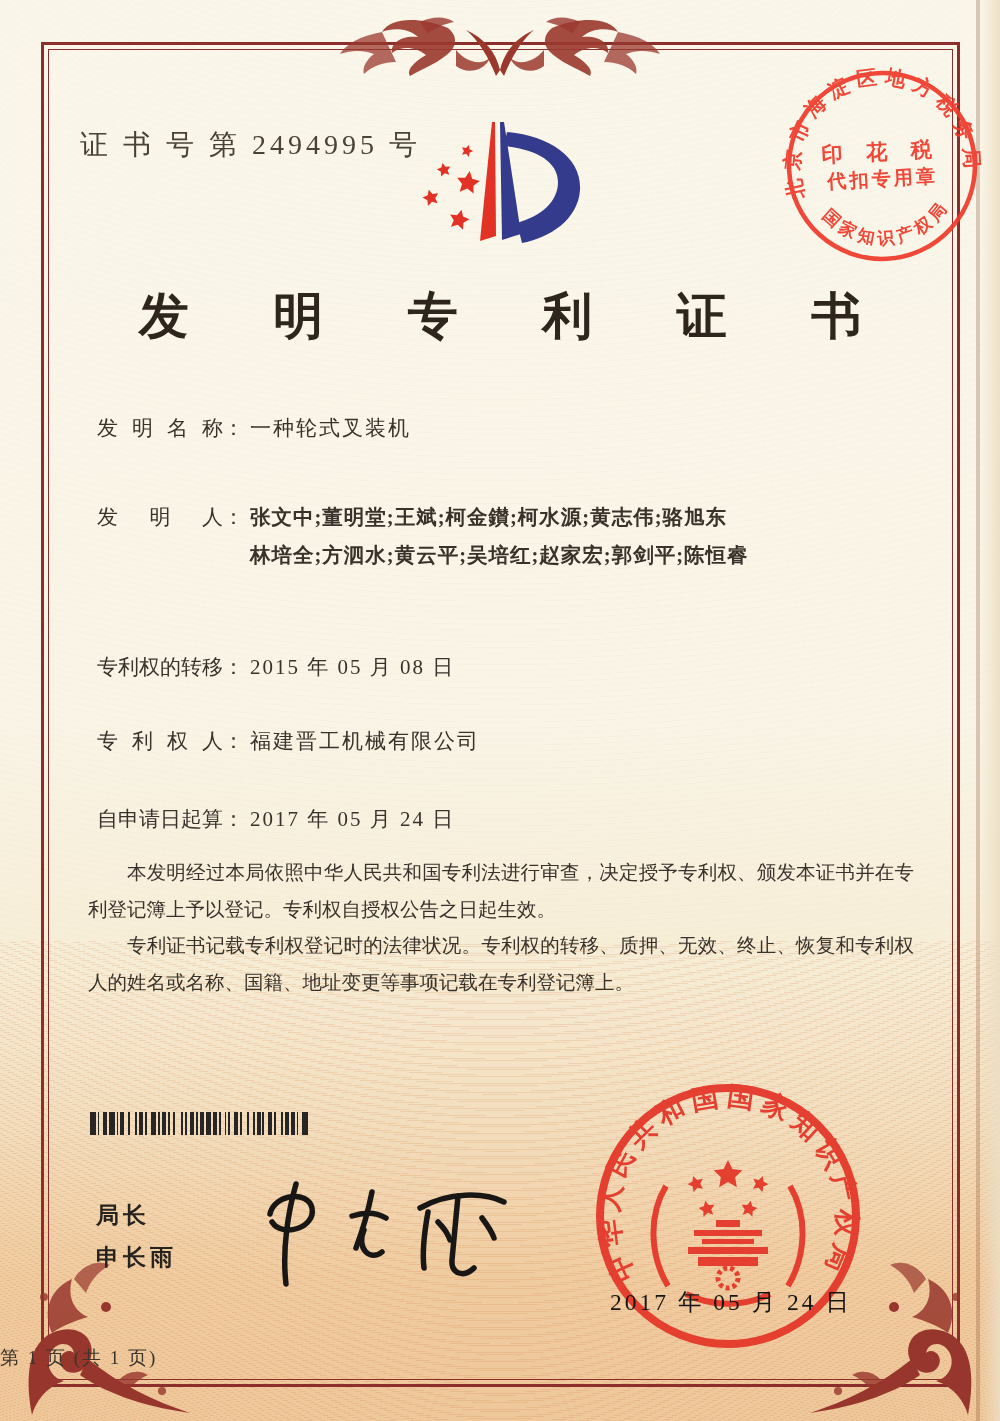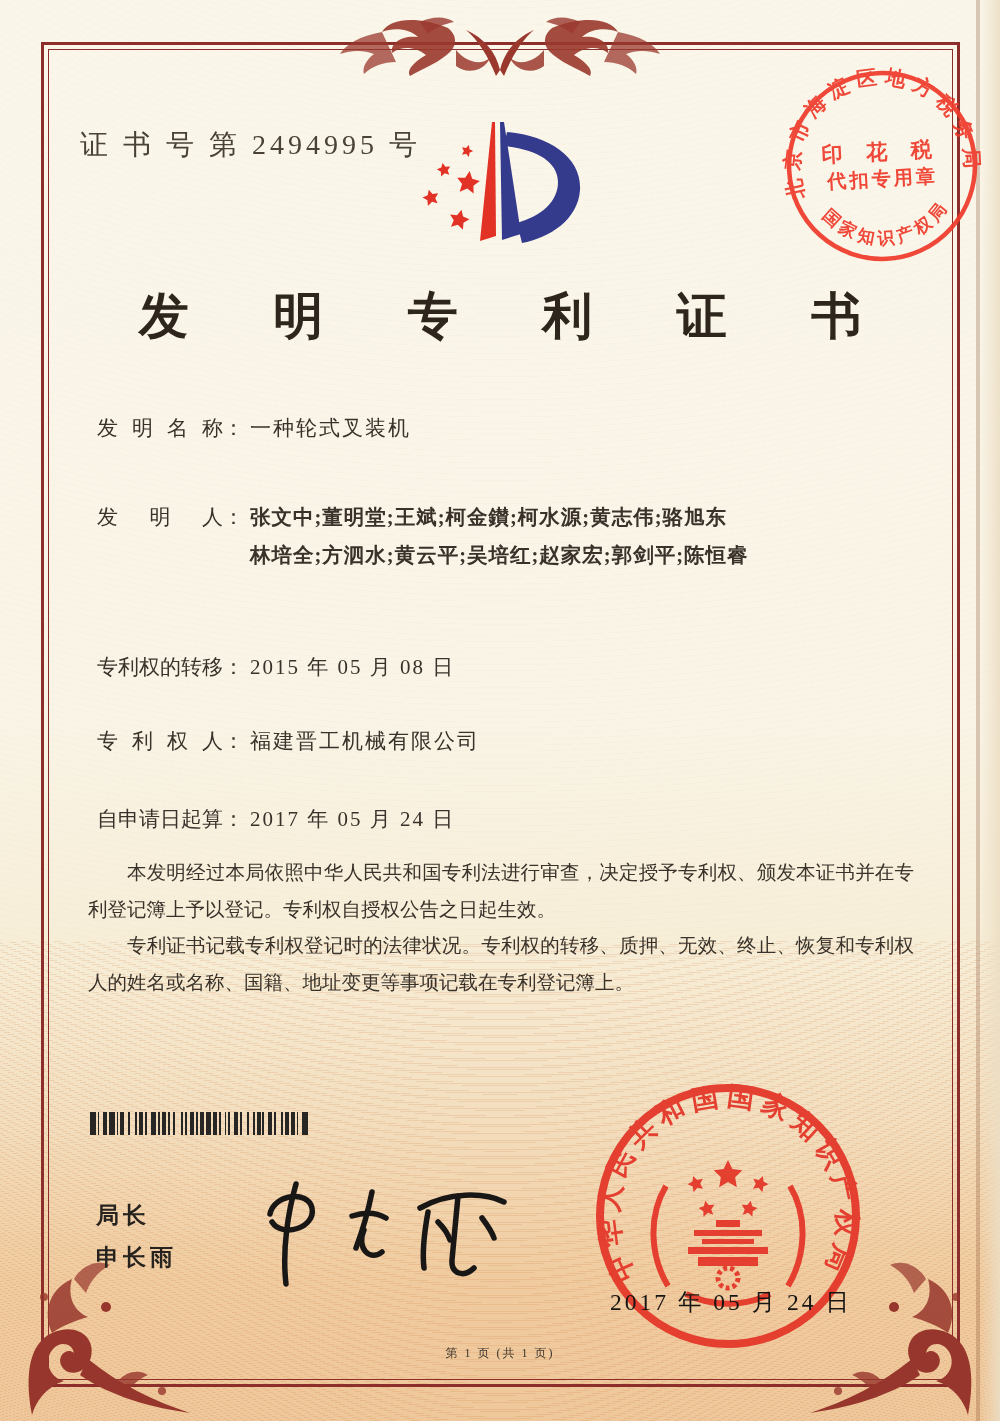--- a/index.html
+++ b/index.html
@@ -32,21 +32,21 @@
   .body-text{position:absolute;left:88px;width:826px;top:856px;color:#3a322a;font-family:Liberation Mono, monospace;}
   .body-text p{margin:0;font-size:19.5px;line-height:36.5px;text-indent:2em;text-align:justify;}
   .barcode{position:absolute;left:90px;top:1112px;width:290px;height:23px;display:flex;align-items:stretch;}
   .barcode span{flex:none;height:100%;background:#282624;}
   .barcode span.gap{background:transparent;}
   .director{position:absolute;left:96px;font-size:23px;font-weight:700;color:#26221e;
             font-family:"Liberation Sans","DejaVu Sans",sans-serif;letter-spacing:4px;}
   .signature{position:absolute;left:252px;top:1168px;width:280px;height:130px;}
   .seal{position:absolute;left:592px;top:1080px;width:272px;height:272px;opacity:.95;}
   .seal-date{position:absolute;left:610px;top:1286px;font-size:23.5px;letter-spacing:3px;color:#171513;z-index:5;}
-  .footer{position:absolute;left:0;width:1000px;top:1345px;text-align:center;font-size:12px;letter-spacing:2px;color:#3c342c;}
+  .footer{position:absolute;left:0;width:1000px;top:1345px;font-size:19px;letter-spacing:2px;color:#3c342c;}
   .ornament{position:absolute;pointer-events:none;}
   .orn-top{left:300px;top:10px;width:400px;height:74px;}
   .orn-bl{left:22px;top:1255px;width:175px;height:165px;}
   .orn-br{right:22px;top:1255px;width:175px;height:165px;transform:scaleX(-1);}
 </style>
 </head>
 <body>
 
 <div class="page">
   <div class="waves-top"></div>

